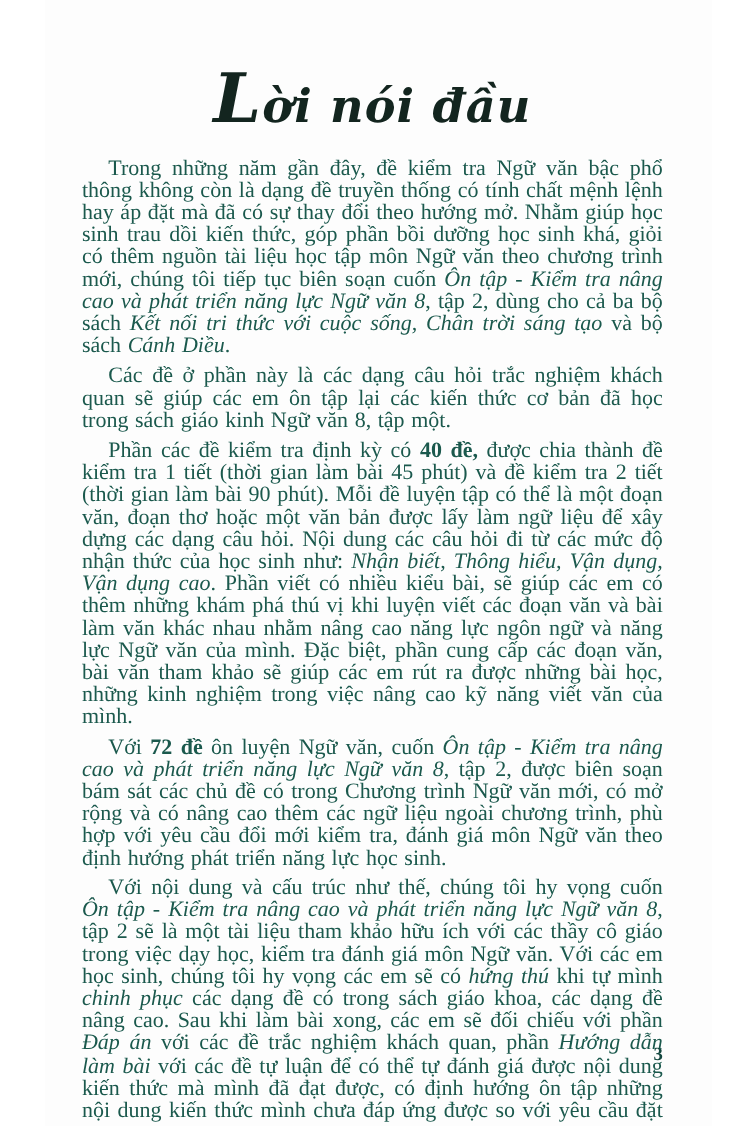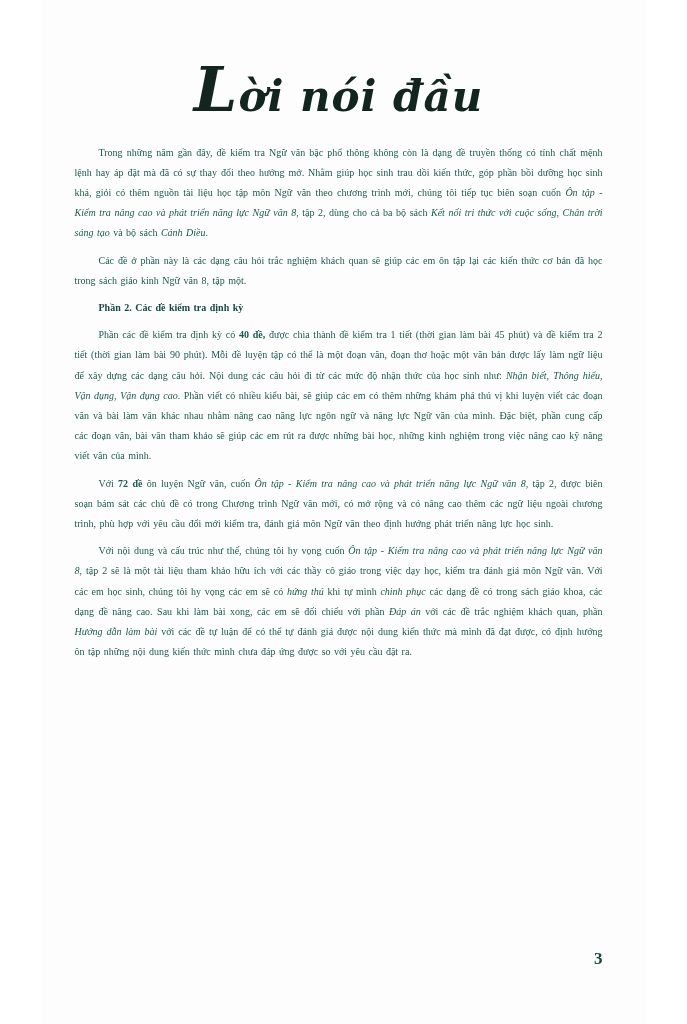--- a/index.html
+++ b/index.html
@@ -33,21 +33,21 @@
     font-size: 42px;
     line-height: 1.3;
     color: var(--title);
     margin-bottom: 12px;
     letter-spacing: 1px;
   }
   .title::first-letter {
     font-size: 62px;
   }
   .para {
-    font-size: 10px;
+    font-size: 20px;
     line-height: 20.2px;
     color: var(--text);
     text-align: justify;
     text-indent: 24px;
     margin-bottom: 7px;
     word-spacing: 1px;
   }
   .para.heading {
     font-weight: bold;
     color: var(--heading);
@@ -66,20 +66,19 @@
 </style>
 </head>
 <body>
 
 <div class="page">
   <div class="content">
     <div class="title">Lời nói đầu</div>
     <div id="paragraphs">
         <p class="para body"><span>Trong những năm gần đây, đề kiểm tra Ngữ văn bậc phổ thông không còn là dạng đề truyền thống có tính chất mệnh lệnh hay áp đặt mà đã có sự thay đổi theo hướng mở. Nhằm giúp học sinh trau dồi kiến thức, góp phần bồi dưỡng học sinh khá, giỏi có thêm nguồn tài liệu học tập môn Ngữ văn theo chương trình mới, chúng tôi tiếp tục biên soạn cuốn </span><span class="it">Ôn tập - Kiểm tra nâng cao và phát triển năng lực Ngữ văn 8</span><span>, tập 2, dùng cho cả ba bộ sách </span><span class="it">Kết nối tri thức với cuộc sống, Chân trời sáng tạo</span><span> và bộ sách </span><span class="it">Cánh Diều</span><span>.</span></p>
         <p class="para body"><span>Các đề ở phần này là các dạng câu hỏi trắc nghiệm khách quan sẽ giúp các em ôn tập lại các kiến thức cơ bản đã học trong sách giáo kinh Ngữ văn 8, tập một.</span></p>
-        <p class="para heading"><span>Phần 2. Các đề kiểm tra định kỳ</span></p>
         <p class="para body"><span>Phần các đề kiểm tra định kỳ có </span><span class="bd">40 đề,</span><span> được chia thành đề kiểm tra 1 tiết (thời gian làm bài 45 phút) và đề kiểm tra 2 tiết (thời gian làm bài 90 phút). Mỗi đề luyện tập có thể là một đoạn văn, đoạn thơ hoặc một văn bản được lấy làm ngữ liệu để xây dựng các dạng câu hỏi. Nội dung các câu hỏi đi từ các mức độ nhận thức của học sinh như: </span><span class="it">Nhận biết, Thông hiểu, Vận dụng, Vận dụng cao</span><span>. Phần viết có nhiều kiểu bài, sẽ giúp các em có thêm những khám phá thú vị khi luyện viết các đoạn văn và bài làm văn khác nhau nhằm nâng cao năng lực ngôn ngữ và năng lực Ngữ văn của mình. Đặc biệt, phần cung cấp các đoạn văn, bài văn tham khảo sẽ giúp các em rút ra được những bài học, những kinh nghiệm trong việc nâng cao kỹ năng viết văn của mình.</span></p>
         <p class="para body"><span>Với </span><span class="bd">72 đề</span><span> ôn luyện Ngữ văn, cuốn </span><span class="it">Ôn tập - Kiểm tra nâng cao và phát triển năng lực Ngữ văn 8</span><span>, tập 2, được biên soạn bám sát các chủ đề có trong Chương trình Ngữ văn mới, có mở rộng và có nâng cao thêm các ngữ liệu ngoài chương trình, phù hợp với yêu cầu đổi mới kiểm tra, đánh giá môn Ngữ văn theo định hướng phát triển năng lực học sinh.</span></p>
         <p class="para body"><span>Với nội dung và cấu trúc như thế, chúng tôi hy vọng cuốn </span><span class="it">Ôn tập - Kiểm tra nâng cao và phát triển năng lực Ngữ văn 8</span><span>, tập 2 sẽ là một tài liệu tham khảo hữu ích với các thầy cô giáo trong việc dạy học, kiểm tra đánh giá môn Ngữ văn. Với các em học sinh, chúng tôi hy vọng các em sẽ có </span><span class="it">hứng thú</span><span> khi tự mình </span><span class="it">chinh phục</span><span> các dạng đề có trong sách giáo khoa, các dạng đề nâng cao. Sau khi làm bài xong, các em sẽ đối chiếu với phần </span><span class="it">Đáp án</span><span> với các đề trắc nghiệm khách quan, phần </span><span class="it">Hướng dẫn làm bài</span><span> với các đề tự luận để có thể tự đánh giá được nội dung kiến thức mà mình đã đạt được, có định hướng ôn tập những nội dung kiến thức mình chưa đáp ứng được so với yêu cầu đặt ra.</span></p>
       </div>
   </div>
   <div class="page-number">3</div>
 </div>
 
 </body></html>

